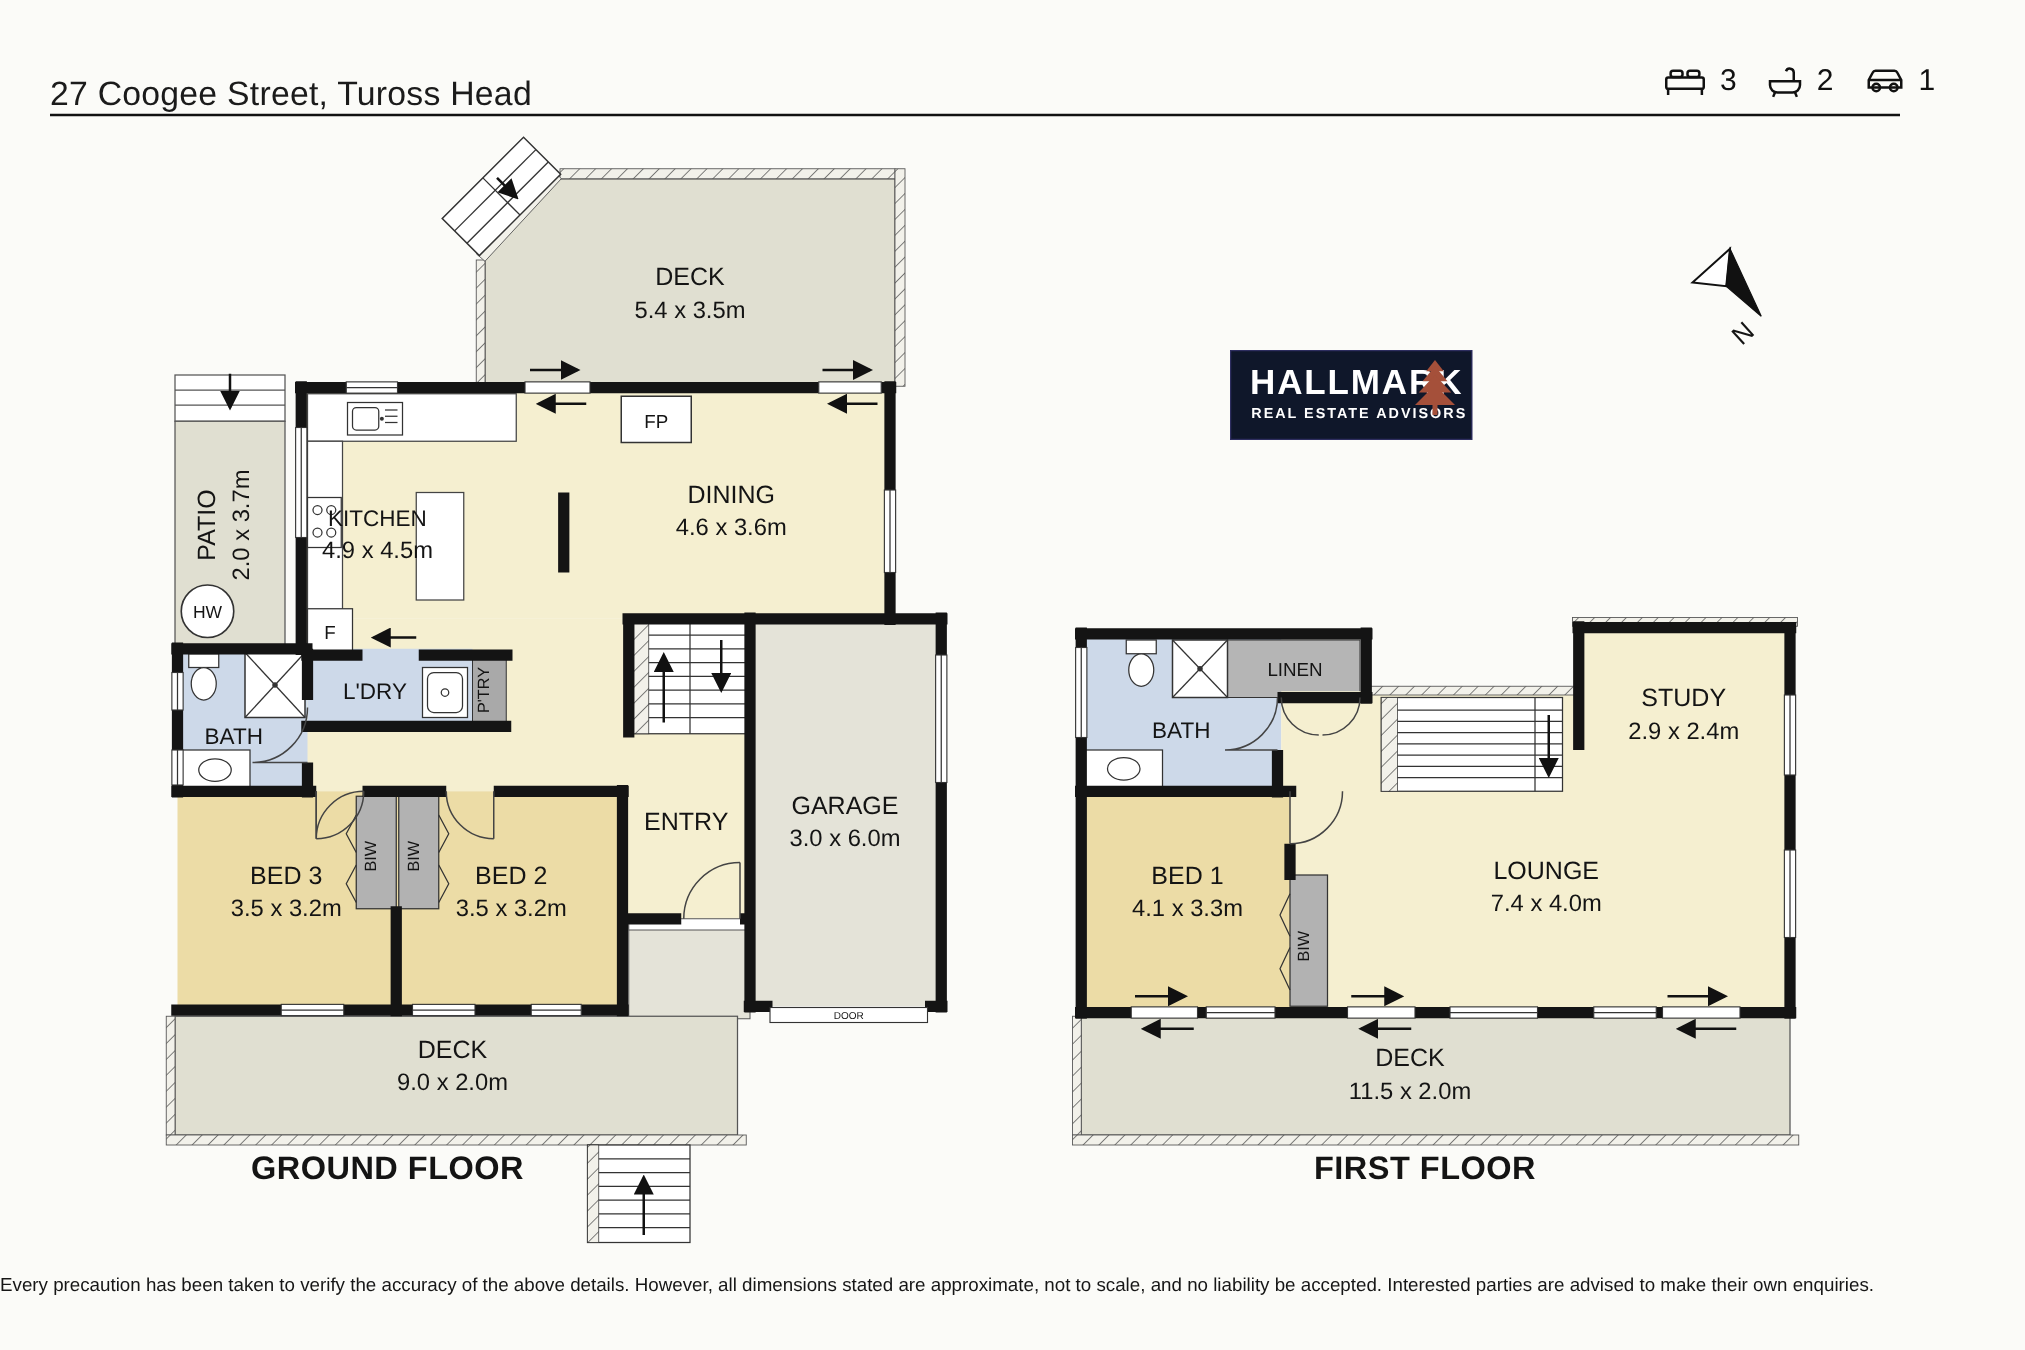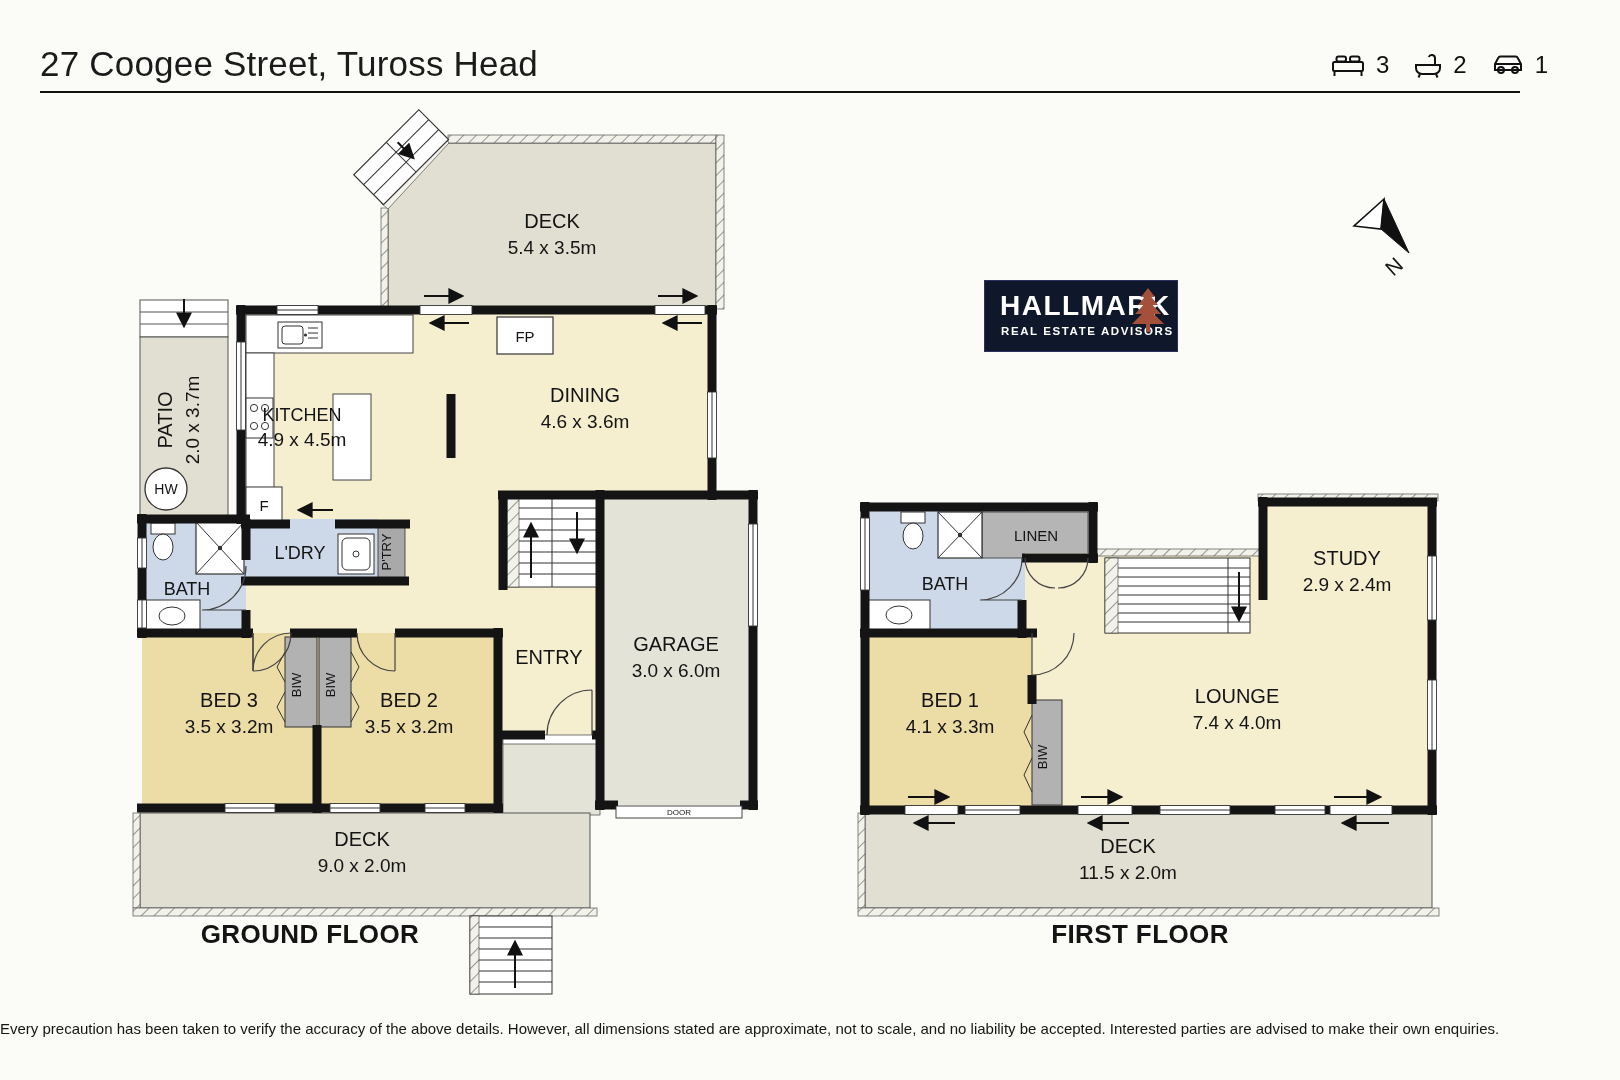--- a/index.html
+++ b/index.html
@@ -1,18 +1,18 @@
 <!DOCTYPE html>
 <html><head>
 <meta charset="utf-8">
 <style>
   html,body{margin:0;padding:0;}
   body{width:1620px;height:1080px;background:#fbfbf8;font-family:"Liberation Sans",sans-serif;overflow:hidden;}
   .page{position:relative;width:1620px;height:1080px;}
-  .title{position:absolute;left:40px;top:44px;font-size:35px;color:#1b1b1b;letter-spacing:.2px;}
+  .title{position:absolute;left:40px;top:60px;font-size:27px;color:#1b1b1b;letter-spacing:.2px;}
   .rule{position:absolute;left:40px;top:91px;width:1480px;height:2px;background:#111;}
   .feat{position:absolute;left:1330px;top:50px;display:flex;align-items:center;gap:10px;color:#111;}
   .feat .cnt{font-size:24px;margin-right:14px;}
   .feat svg{display:block;}
   .plan-svg{position:absolute;left:0;top:0;}
   .logo{position:absolute;left:985px;top:281px;width:192px;height:70px;background:#0f172a;box-shadow:0 0 0 1px #2e2e60;}
   .logo .lname{position:absolute;left:15px;top:9px;font-size:28px;font-weight:bold;color:#fff;letter-spacing:1.5px;}
   .logo .ltag{position:absolute;left:16px;top:44px;font-size:11.5px;font-weight:bold;color:#fff;letter-spacing:1.6px;}
   .logo .ltree{position:absolute;right:8px;top:6px;}
   .footer{position:absolute;left:0;top:1020px;width:1620px;text-align:left;font-size:15px;color:#161616;}

